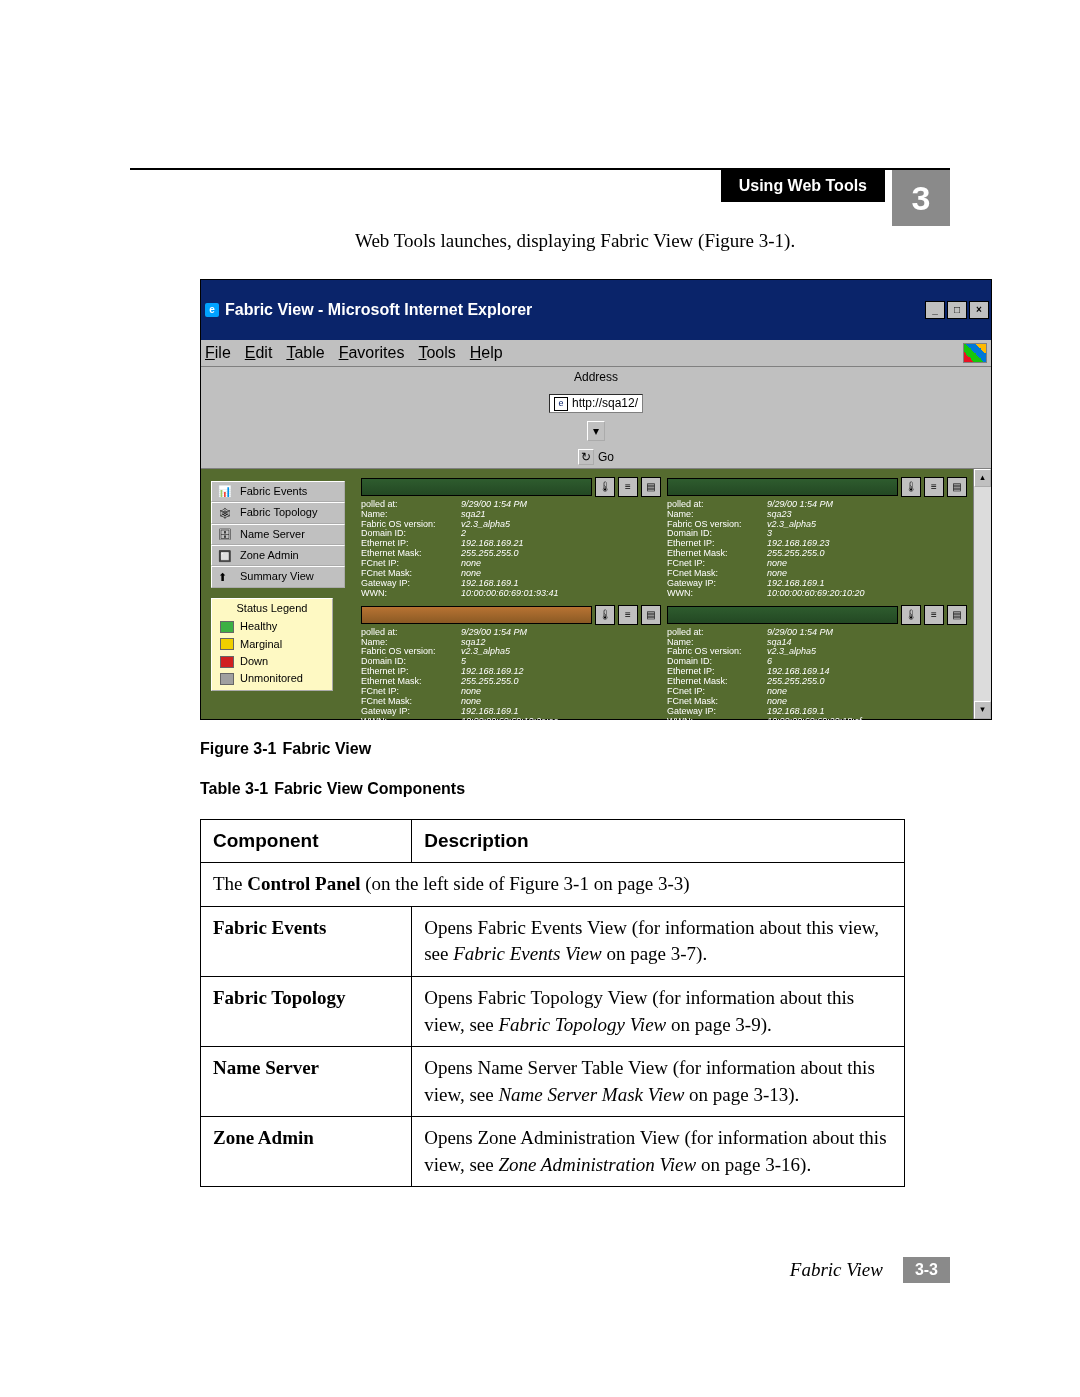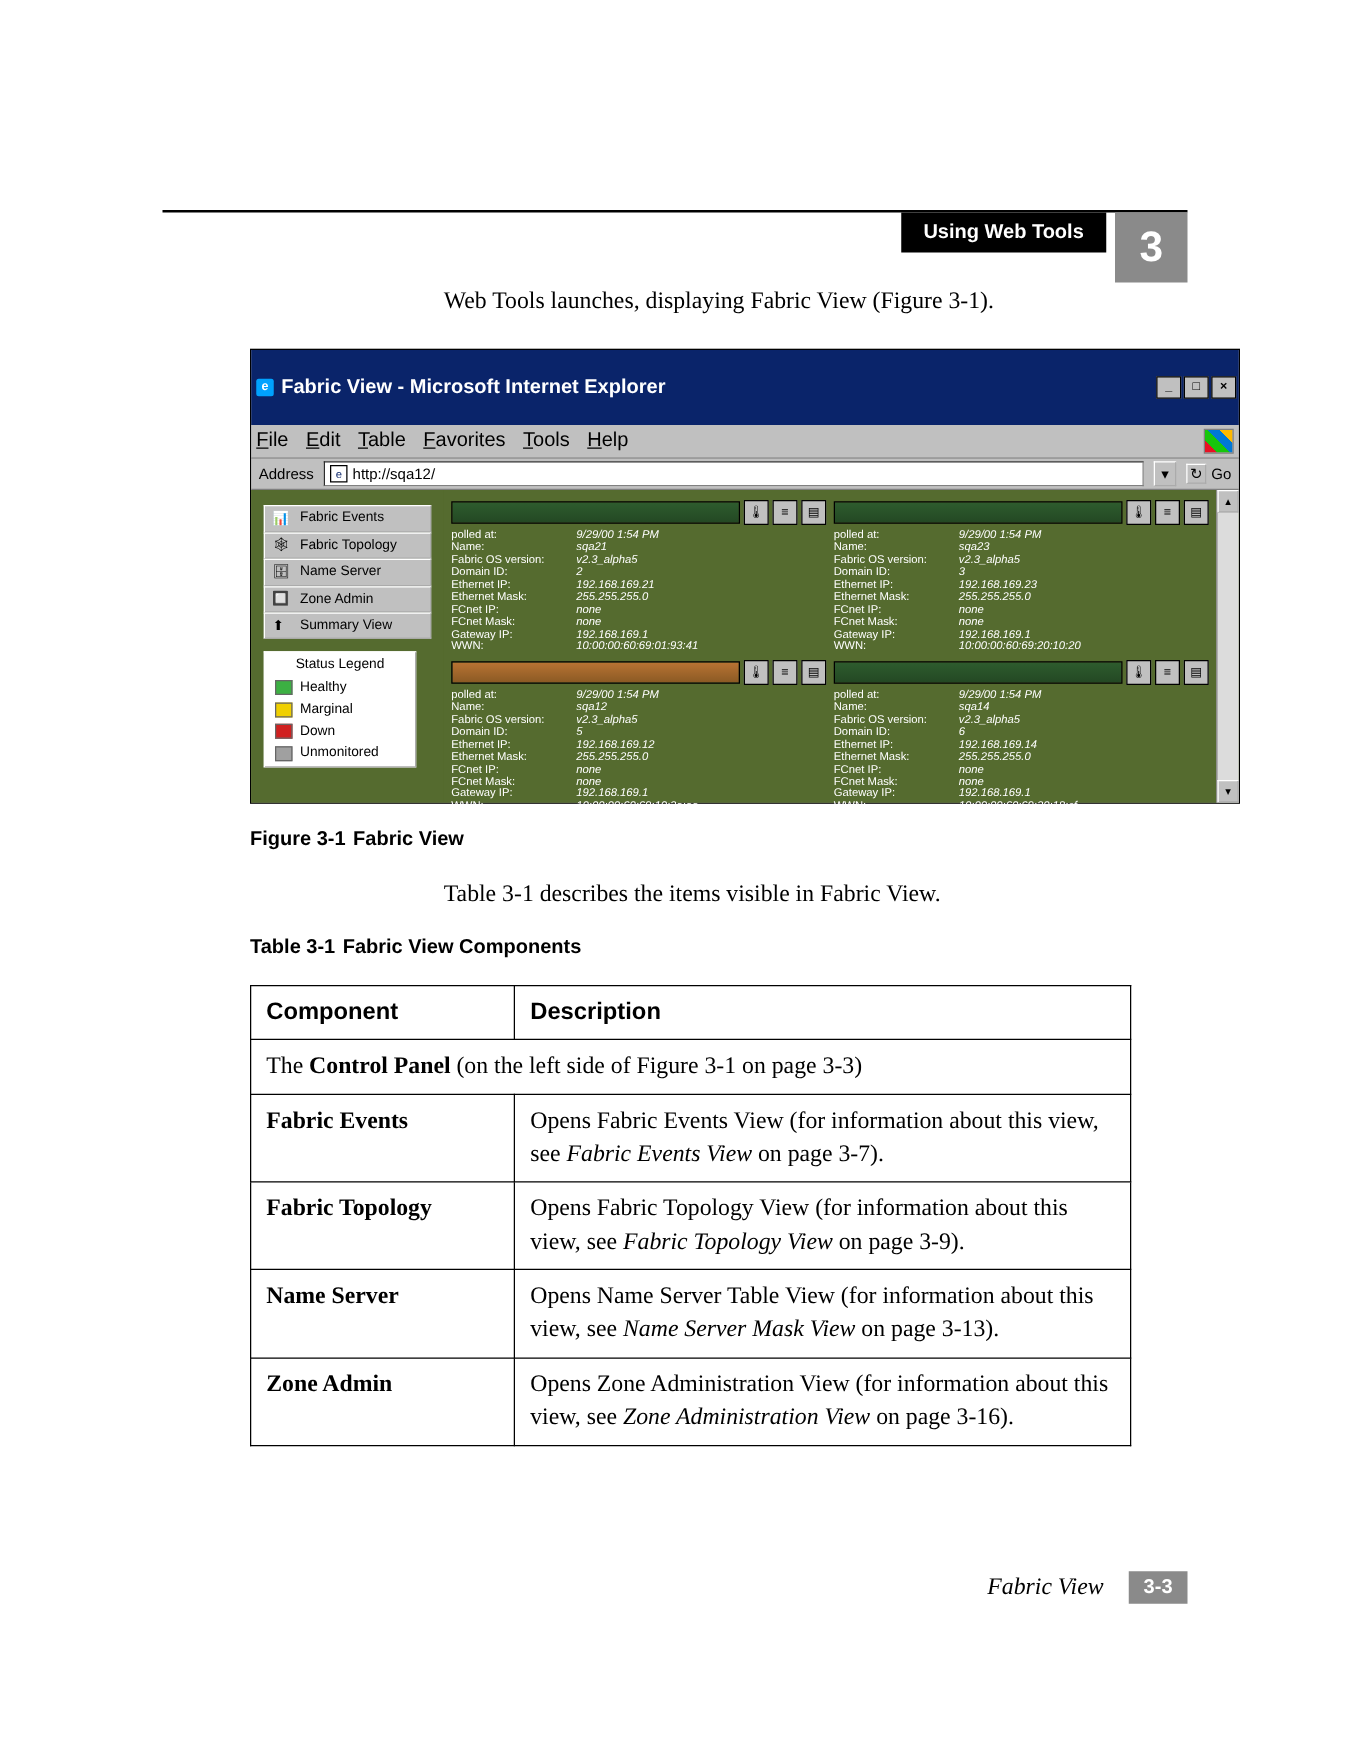--- a/index.html
+++ b/index.html
@@ -117,20 +117,21 @@
     border: 1px solid #808080;
   }
   .addressbar {
     background: #c0c0c0;
     display: flex;
     align-items: center;
     padding: 2px 6px;
     gap: 8px;
     border-bottom: 1px solid #808080;
     font-size: 12px;
+    flex-direction: column;
   }
   .address-input {
     flex: 1;
     display: flex; align-items: center; gap: 4px;
     background: #fff;
     border: 1px inset #808080;
     height: 18px;
     padding: 0 4px;
   }
   .addr-icon {
@@ -175,21 +176,21 @@
     background: #c0c0c0;
     border: 1px outset #fff;
     padding: 2px 6px;
     display: flex; align-items: center; gap: 6px;
     font-size: 11px;
   }
   .panel-btn svg, .panel-btn .picon { width: 16px; height: 14px; flex: none; }
   .status-legend {
     margin-top: 6px;
     width: 120px;
-    background: #ffffff;
+    background: #fef9c3;
     border: 1px outset #fff;
     padding: 2px 0;
     font-size: 11px;
   }
   .legend-title { text-align: center; padding-bottom: 2px; }
   .legend-row { display: flex; align-items: center; gap: 6px; padding: 1px 8px; }
   .swatch { width: 12px; height: 10px; border: 1px solid #666; }
   .sw-green { background: #3cb043; }
   .sw-yellow { background: #f0d000; }
   .sw-red { background: #d02020; }
@@ -570,21 +571,20 @@
           <div class="scroll-btn">▾</div>
         </div>
       </div>
     </div>
 
     <div class="caption">
       <span>Figure 3-1</span>
       <span>Fabric View</span>
     </div>
 
-    <p class="post-fig">Table 3-1 describes the items visible in Fabric View.</p>
 
     <div class="caption table-cap">
       <span>Table 3-1</span>
       <span>Fabric View Components</span>
     </div>
 
     <table class="components">
       <thead>
         <tr>
           <th style="width:30%">Component</th>

